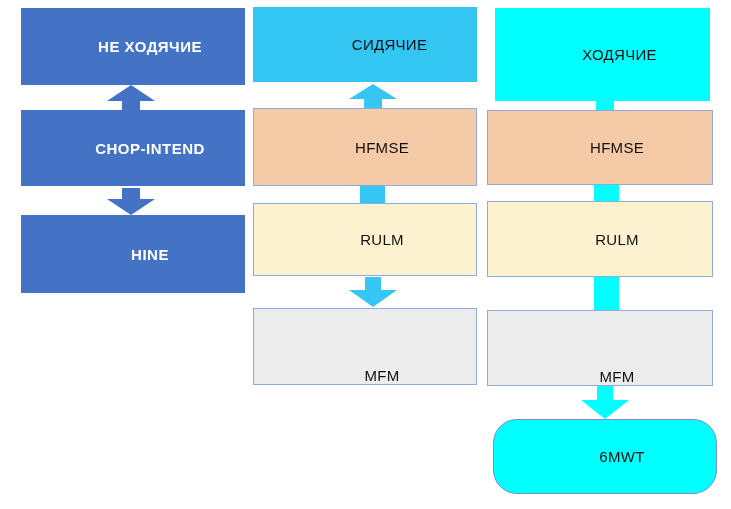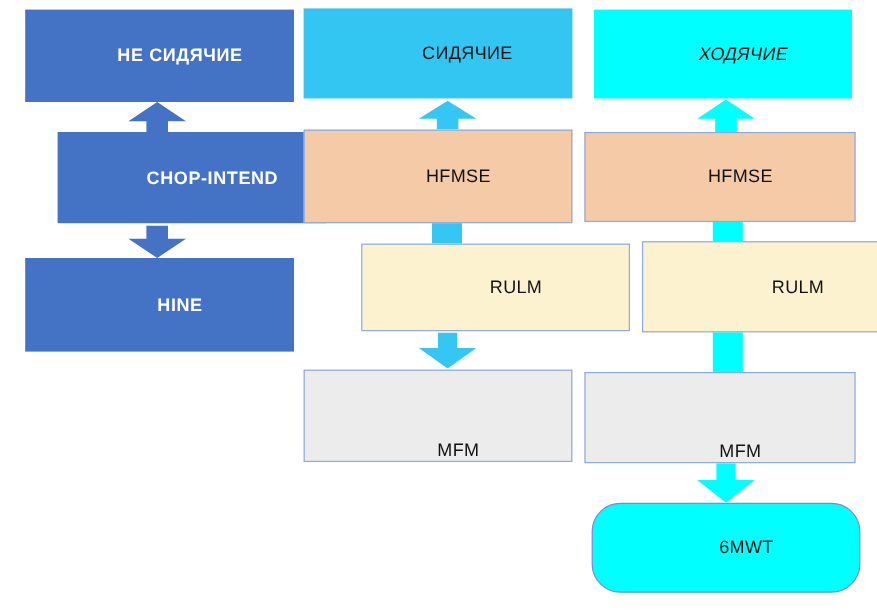--- a/index.html
+++ b/index.html
@@ -6,47 +6,47 @@
   body{font-family:"Liberation Sans","DejaVu Sans",sans-serif;}
   .canvas{position:relative;width:731px;height:509px;background:#ffffff;overflow:hidden;}
   .box{position:absolute;display:flex;align-items:center;justify-content:center;box-sizing:border-box;}
   .box .lbl{display:block;padding-left:34px;font-size:15px;color:#111111;letter-spacing:.3px;white-space:nowrap;}
   .blue-box{background:#4472C4;}
   .blue-box .lbl{color:#ffffff;font-weight:700;letter-spacing:.5px;}
   .sky-box{background:#33C6F3;padding-left:15px;}
   .cyan-box{background:#00FFFF;}
   .cyan-box.bordered{border:1px solid #7D8BD3;}
   .peach-box{background:#F5CBA7;border:1px solid #8FAADC;text-align:right;}
-  .cream-box{background:#FDF2D0;border:1px solid #8FAADC;margin-left:48px;}
+  .cream-box{background:#FDF2D0;border:1px solid #8FAADC;}
   .gray-box{background:#ECECEC;border:1px solid #8FAADC;align-items:flex-end;}
   .arrow{position:absolute;display:block;}
   .arrow svg{display:block;}
   .c-blue{color:#4472C4;}
   .c-sky{color:#35C6F3;}
   .c-cyan{color:#00FFFF;}
   .stem{position:absolute;}
   .stem-sky{background:#35C6F3;}
   .stem-cyan{background:#00FFFF;}
 </style>
 </head>
 <body>
 
 <div class="canvas">
 
   <div class="box blue-box" style="left:21px;top:8px;width:224px;height:77px;">
-    <span class="lbl">НЕ СИДЯЧИЕ</span>
+    <span class="lbl">НЕ ХОДЯЧИЕ</span>
   </div>
 
   <span class="arrow c-blue" style="left:107px;top:85px;">
     <svg width="48" height="25" viewBox="0 0 48 25">
       <polygon points="24,0 48,16 33,16 33,25 15,25 15,16 0,16" fill="currentColor"></polygon>
     </svg>
   </span>
 
-  <div class="box blue-box" style="left:21px;top:110px;width:224px;height:76px;margin-left:27px;">
+  <div class="box blue-box" style="left:21px;top:110px;width:224px;height:76px;">
     <span class="lbl">CHOP-INTEND</span>
   </div>
 
   <span class="arrow c-blue" style="left:107px;top:188px;">
     <svg width="48" height="27" viewBox="0 0 48 27">
       <polygon points="0,11 15,11 15,0 33,0 33,11 48,11 24,27" fill="currentColor"></polygon>
     </svg>
   </span>
 
   <div class="box blue-box" style="left:21px;top:215px;width:224px;height:78px;text-align:center;">
@@ -76,21 +76,21 @@
   <span class="arrow c-sky" style="left:349px;top:277px;">
     <svg width="48" height="30" viewBox="0 0 48 30">
       <polygon points="0,13 16,13 16,0 32,0 32,13 48,13 24,30" fill="currentColor"></polygon>
     </svg>
   </span>
 
   <div class="box gray-box" style="left:253px;top:308px;width:224px;height:77px;">
     <span class="lbl">MFM</span>
   </div>
 
-  <div class="box cyan-box" style="left:495px;top:8px;width:215px;height:74px;font-style:italic;">
+  <div class="box cyan-box" style="left:495px;top:8px;width:215px;height:93px;">
     <span class="lbl">ХОДЯЧИЕ</span>
   </div>
 
   <span class="arrow c-cyan" style="left:581px;top:83px;">
     <svg width="48" height="27" viewBox="0 0 48 27">
       <polygon points="24,0 48,16 33,16 33,27 15,27 15,16 0,16" fill="currentColor"></polygon>
     </svg>
   </span>
 
   <div class="box peach-box" style="left:487px;top:110px;width:226px;height:75px;">

